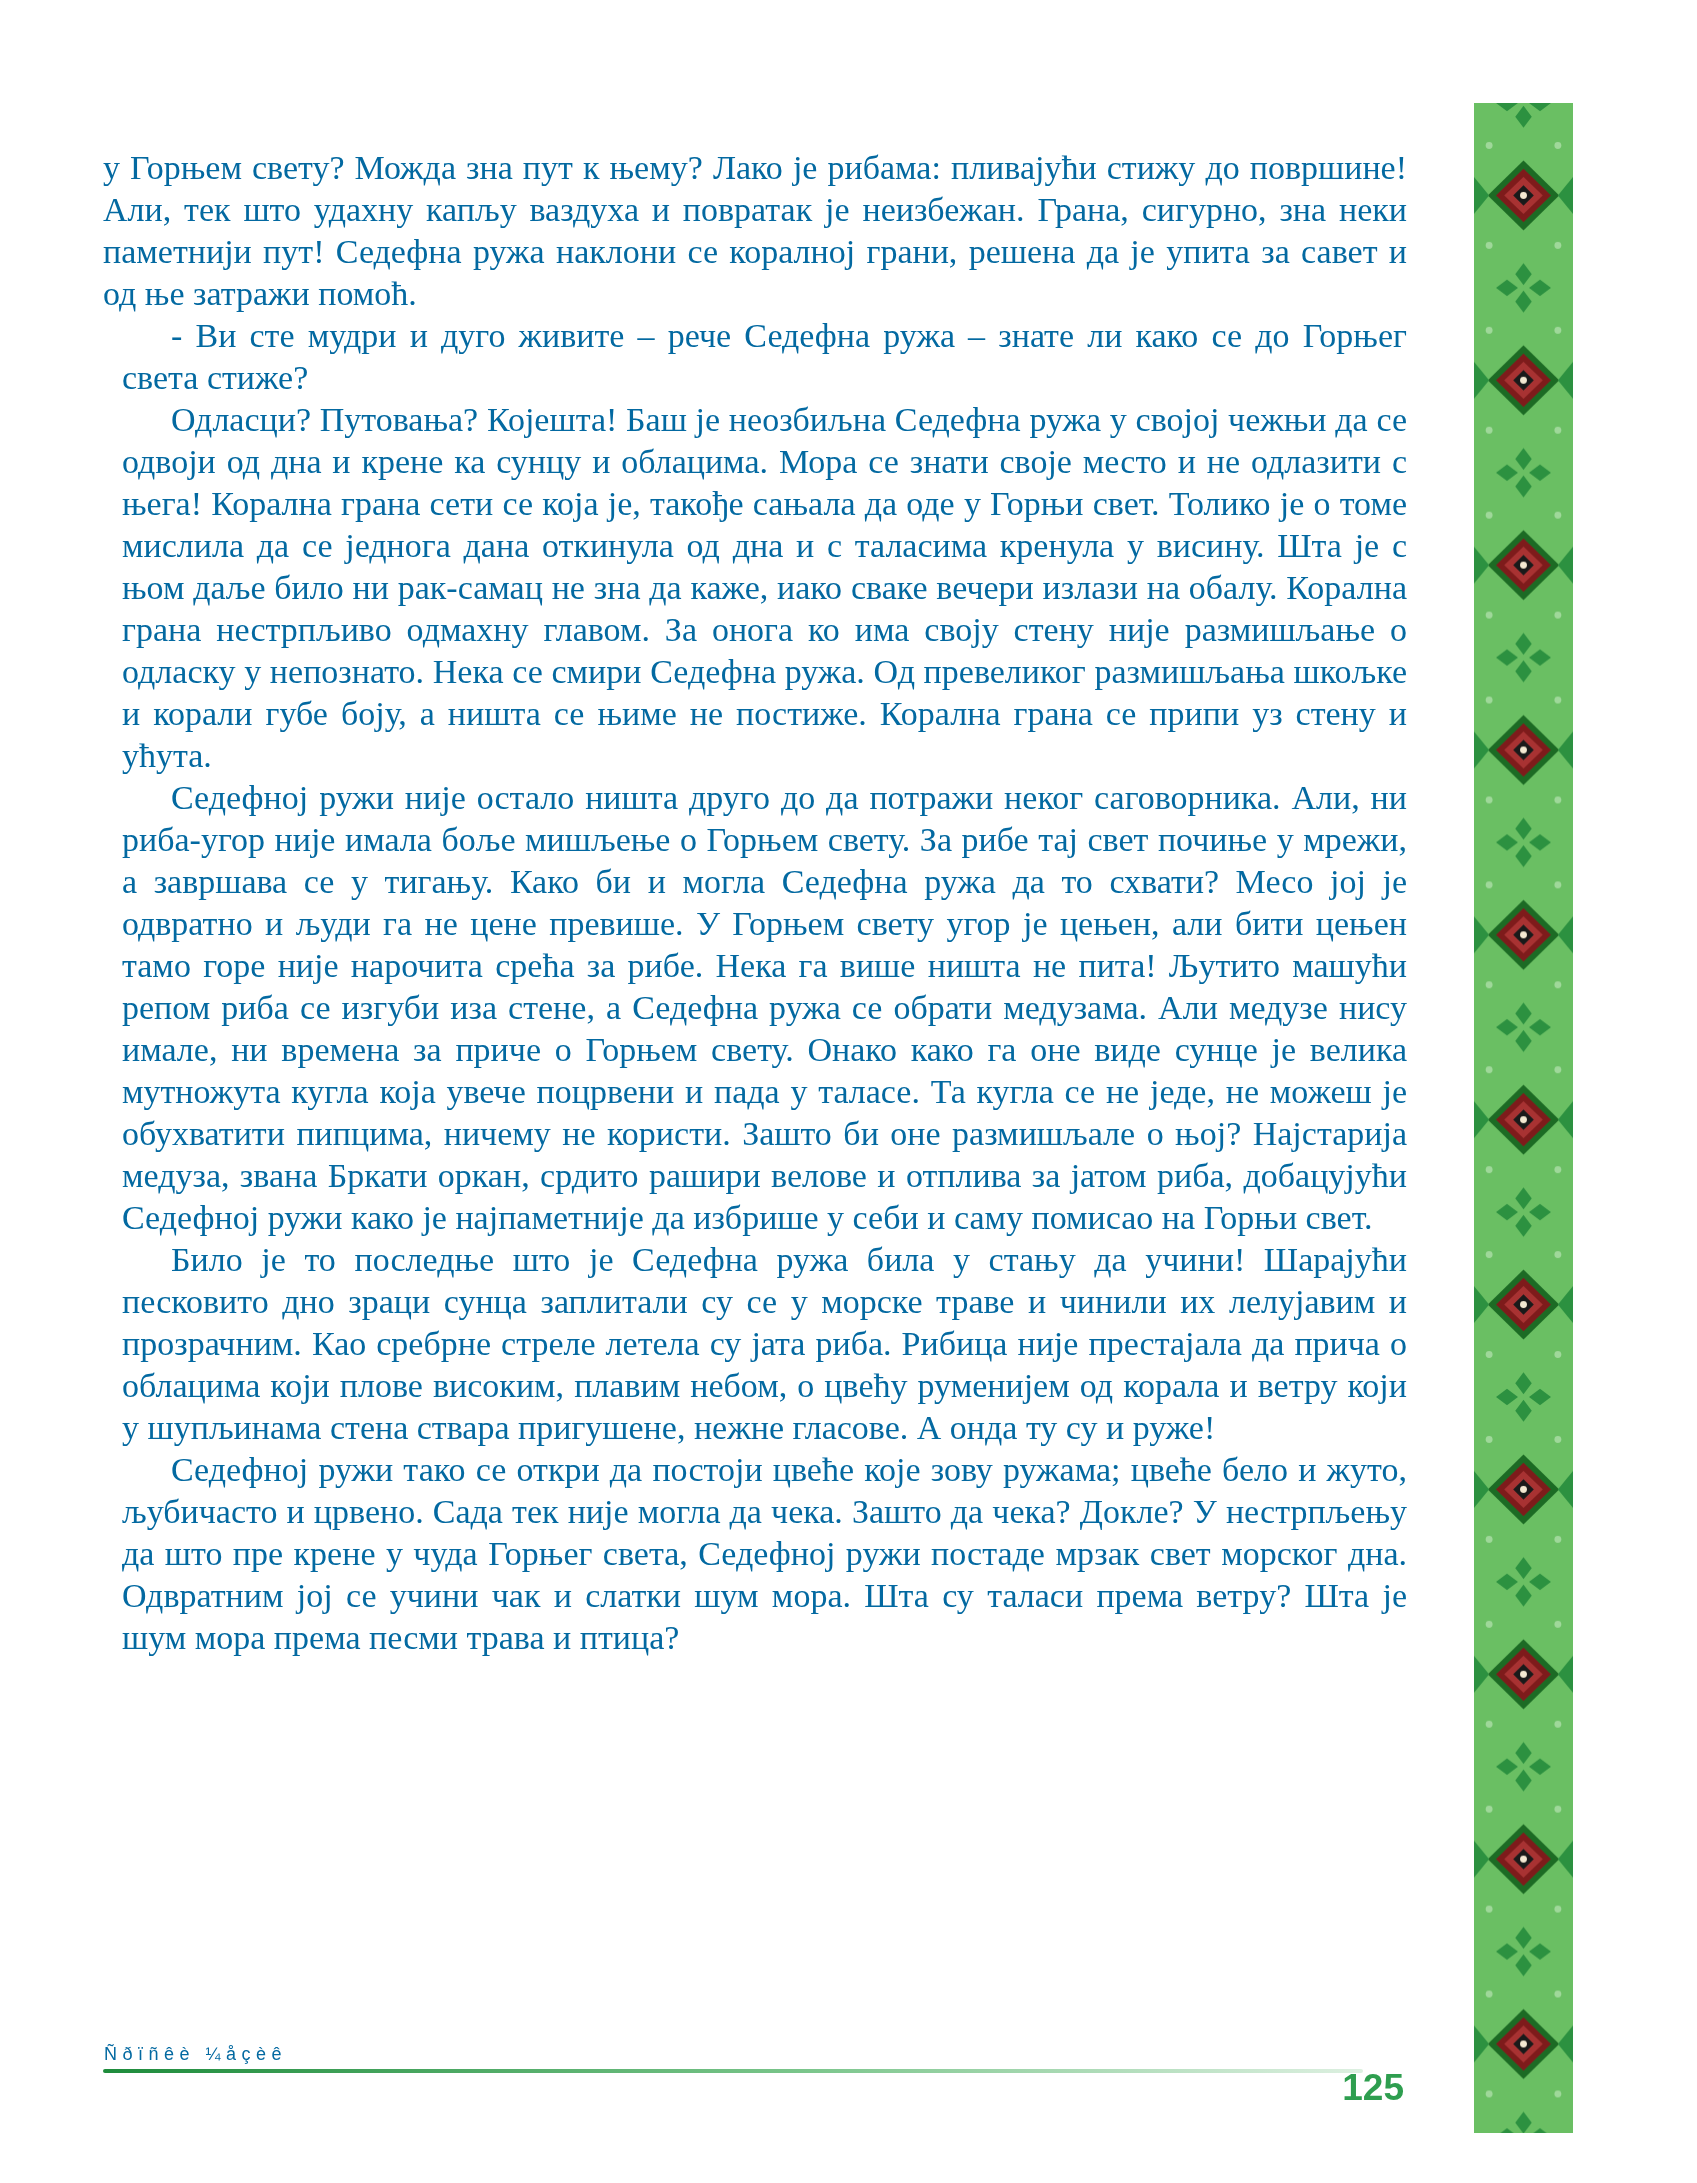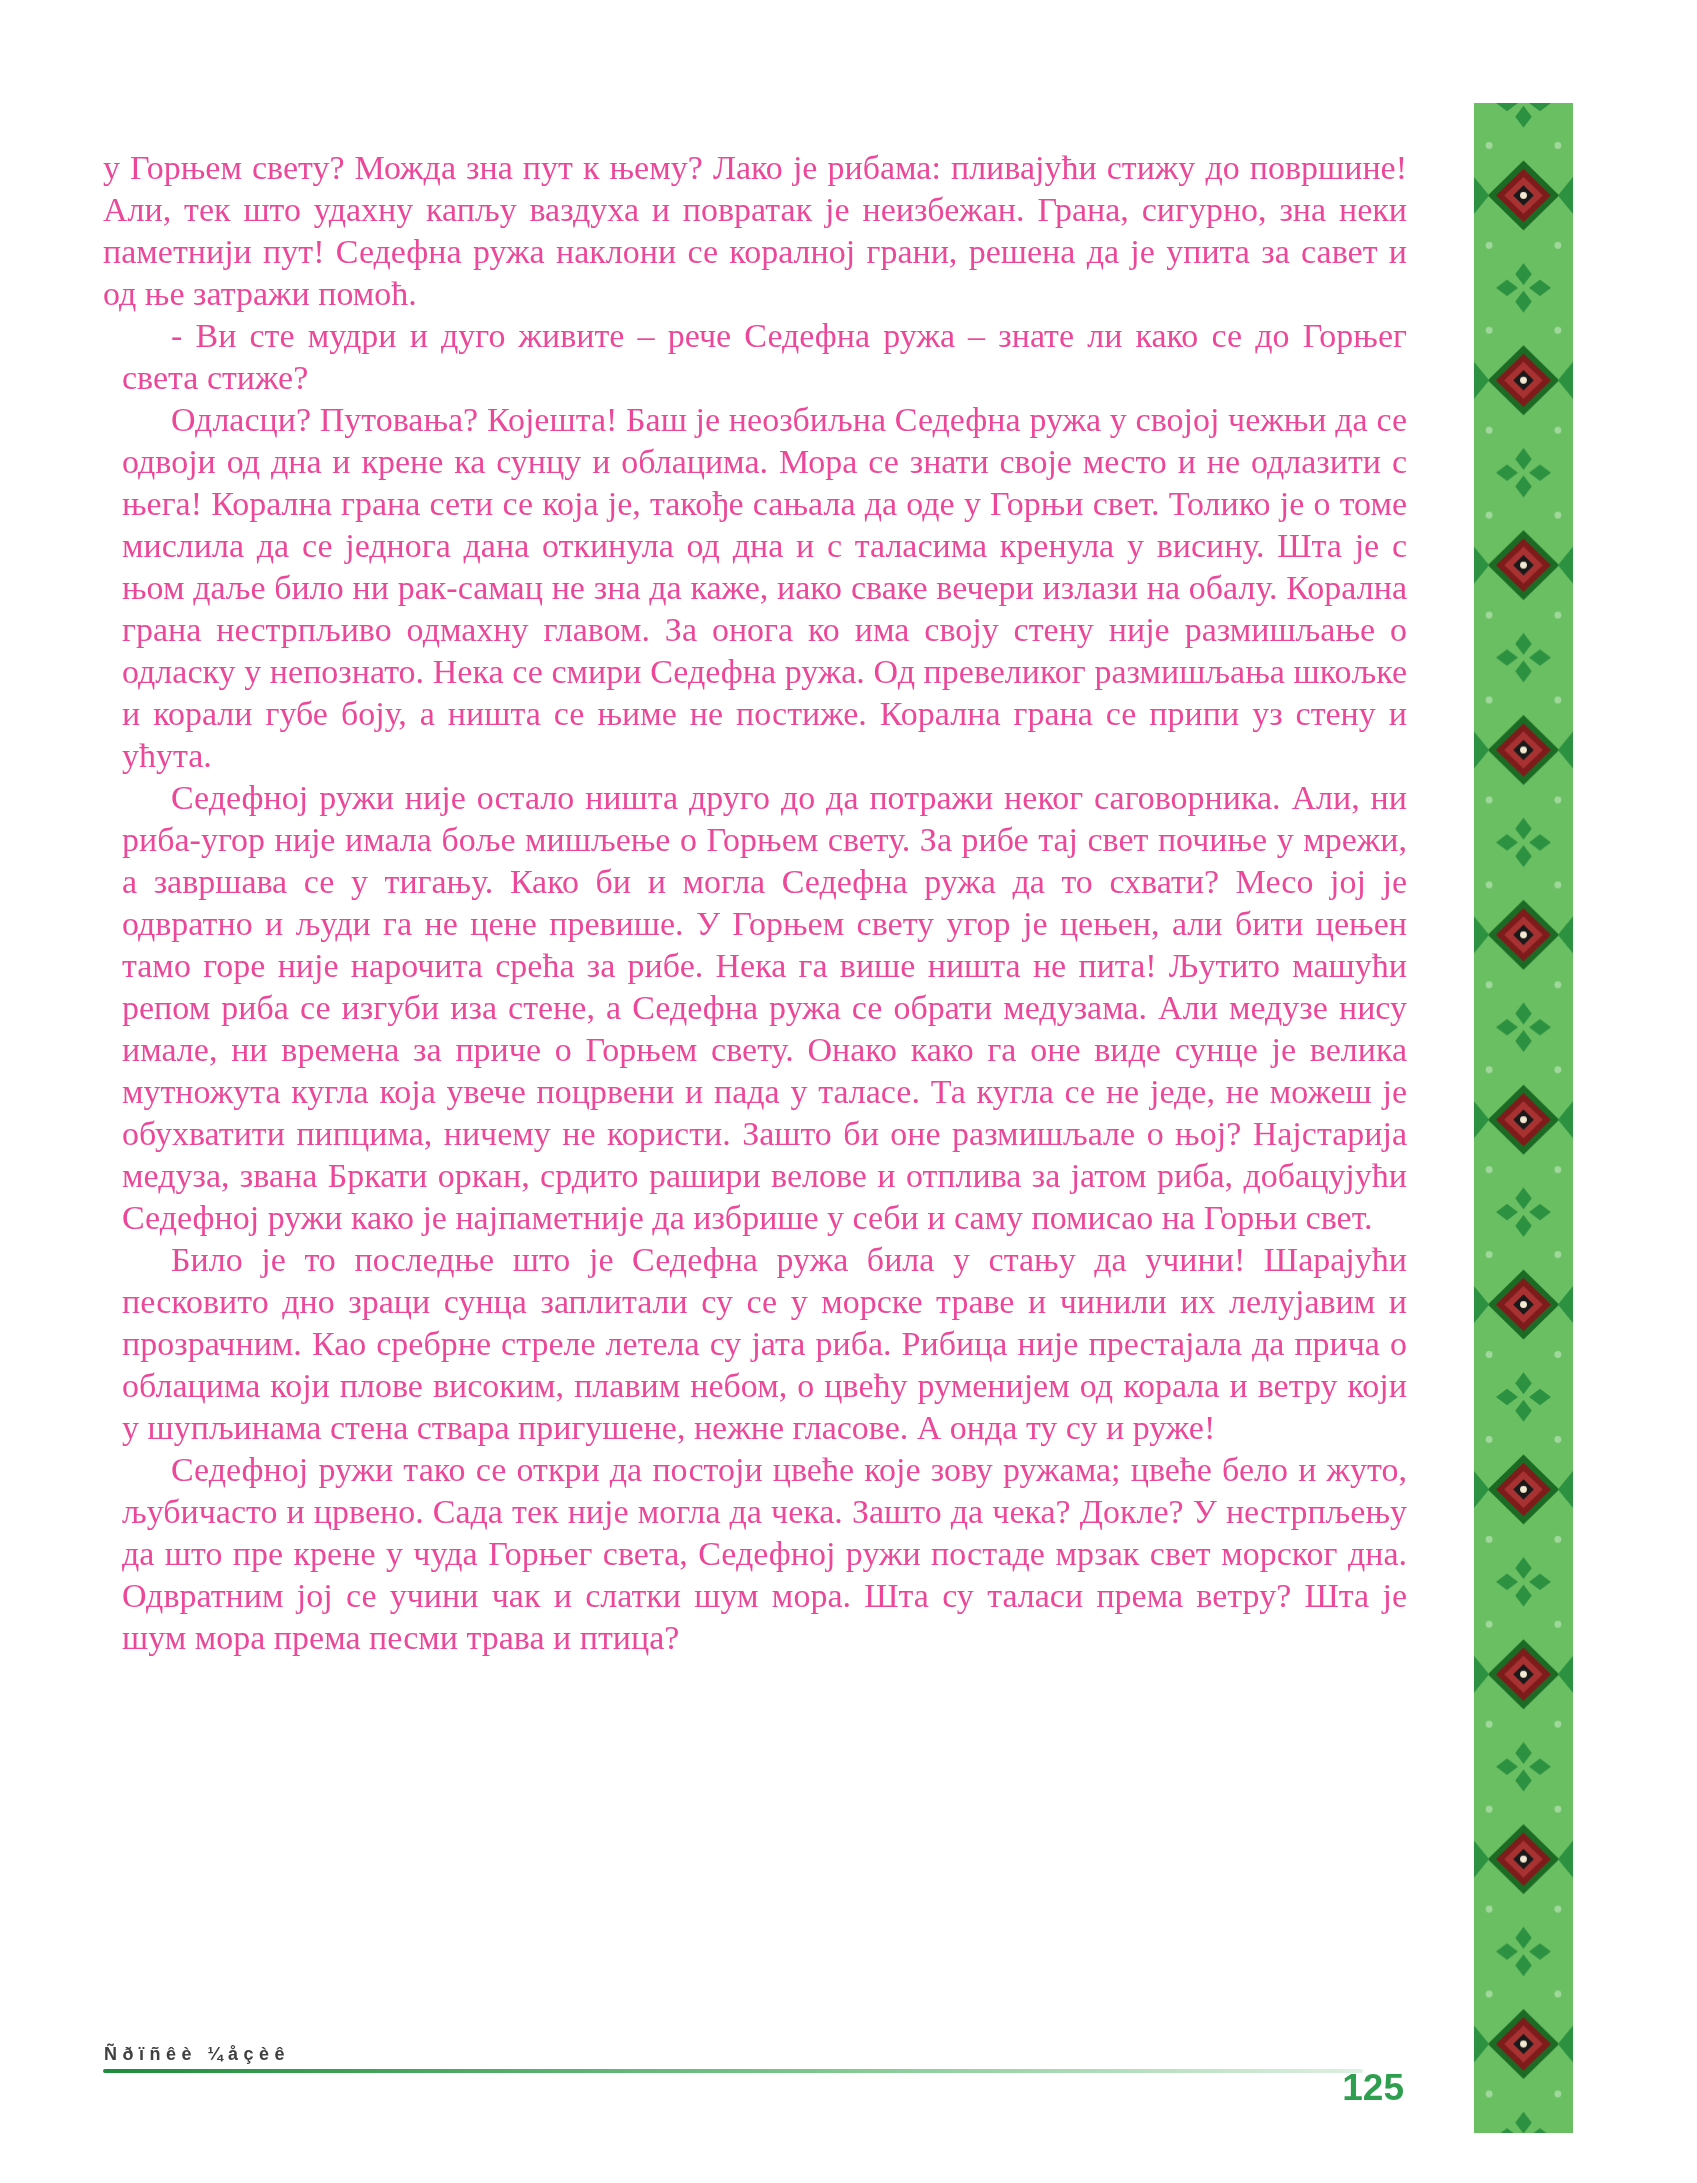--- a/index.html
+++ b/index.html
@@ -15,21 +15,21 @@
     background: #ffffff;
     overflow: hidden;
   }
   .text-block {
     position: absolute;
     left: 103px;
     top: 147px;
     width: 1304px;
     font-size: 34px;
     line-height: 42px;
-    color: #ec4899;
+    color: #0369a1;
     text-align: justify;
   }
   .text-block p {
     margin: 0;
   }
   .text-block p.indent {
     text-indent: 49px;
     margin-left: 19px;
   }
   .border-strip {
@@ -38,23 +38,23 @@
     right: 125px;
     width: 99px;
     height: 2030px;
   }
   .footer-label {
     position: absolute;
     left: 104px;
     top: 2044px;
     font-family: "Liberation Sans", sans-serif;
     font-size: 18px;
-    font-weight: bold;
+    font-weight: normal;
     letter-spacing: 5.5px;
-    color: #404040;
+    color: #0369a1;
   }
   .footer-rule {
     position: absolute;
     left: 103px;
     top: 2069px;
     width: 1260px;
     height: 4.1px;
     background: linear-gradient(to right, #1e8c3c, #79c58a 55%, #ddf0e1);
     border-radius: 2.1px;
   }

